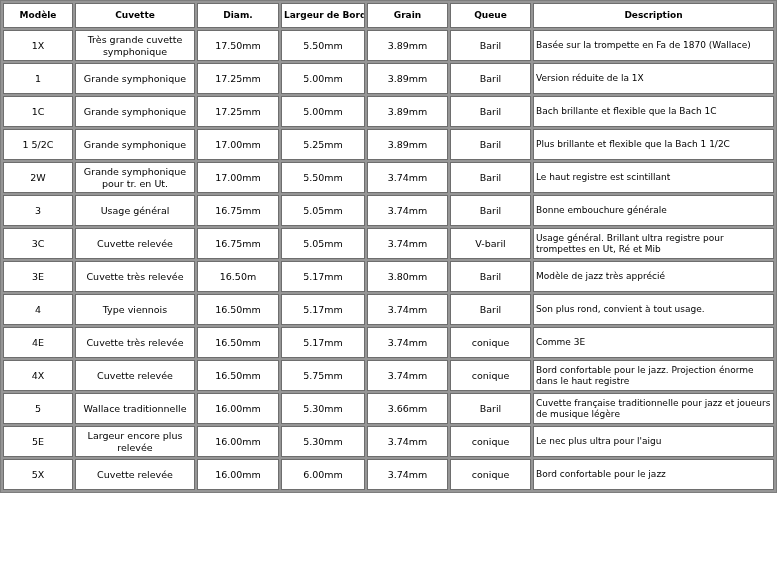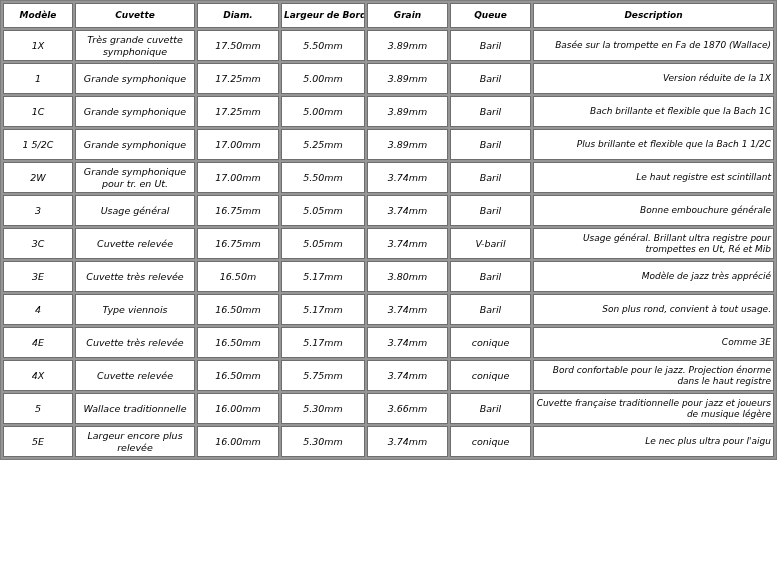--- a/index.html
+++ b/index.html
@@ -6,21 +6,20 @@
     margin: 0;
     padding: 0;
     background: #ffffff;
   }
   .page {
     width: 777px;
     height: 570px;
     overflow: hidden;
     font-family: "DejaVu Sans", sans-serif;
     color: #000000;
-    font-style: italic;
   }
   table.spec-table {
     width: 777px;
     table-layout: fixed;
     border-collapse: separate;
     border-spacing: 2px;
     background: #969696;          
     border: 1px solid #7d7d7d;
   }
   table.spec-table th,
@@ -38,21 +37,21 @@
     font-size: 9px;
     font-weight: bold;
     height: 25px;
     white-space: nowrap;
   }
   table.spec-table td {
     font-size: 9.5px;
     height: 31px;
   }
   table.spec-table td.desc {
-    text-align: right;
+    text-align: left;
     font-size: 9px;
     padding-left: 2px;
   }
 </style>
 </head>
 <body>
 
 <div class="page">
   <table class="spec-table">
     <colgroup>
@@ -186,15 +185,24 @@
         </tr>
         <tr>
           <td>5E</td>
           <td>Largeur encore plus relevée</td>
           <td>16.00mm</td>
           <td>5.30mm</td>
           <td>3.74mm</td>
           <td>conique</td>
           <td class="desc">Le nec plus ultra pour l'aigu</td>
         </tr>
+        <tr>
+          <td>5X</td>
+          <td>Cuvette relevée</td>
+          <td>16.00mm</td>
+          <td>6.00mm</td>
+          <td>3.74mm</td>
+          <td>conique</td>
+          <td class="desc">Bord confortable pour le jazz</td>
+        </tr>
       </tbody>
   </table>
 </div>
 
 </body></html>

